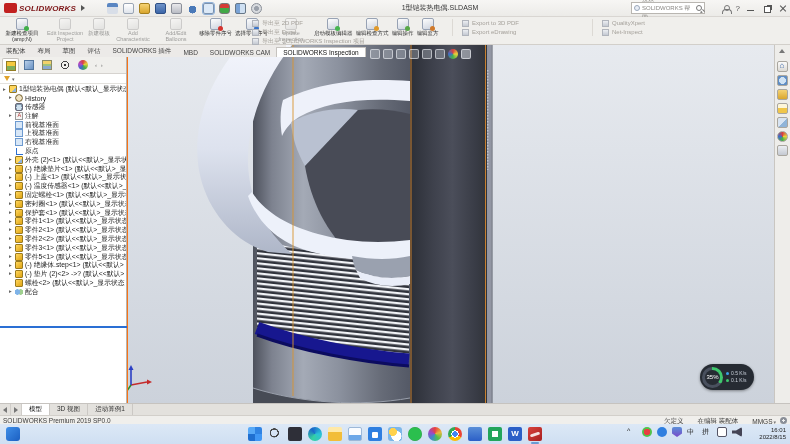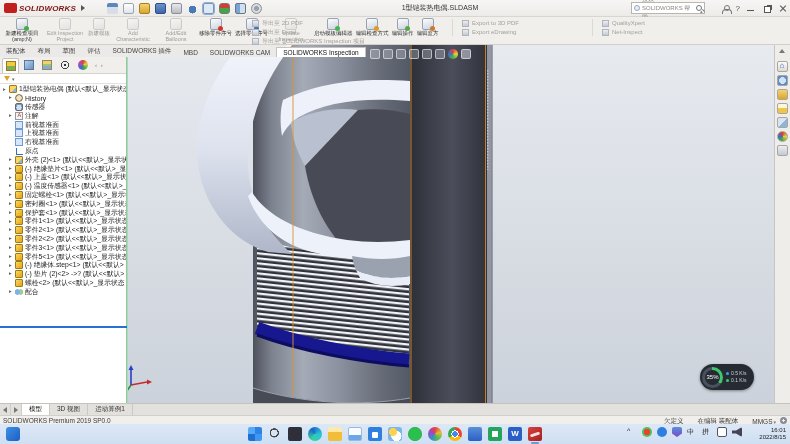--- a/index.html
+++ b/index.html
@@ -1,18 +1,18 @@
 <!DOCTYPE html>
 <html><head>
 <meta charset="utf-8">
 <style>
   html,body{margin:0;padding:0}
   *{box-sizing:border-box}
   #screen{position:relative;width:790px;height:444px;overflow:hidden;
-    font-family:"Liberation Sans","DejaVu Sans",sans-serif;background:#86efac;color:#222}
+    font-family:"Liberation Sans","DejaVu Sans",sans-serif;background:#f97316;color:#222}
   .abs{position:absolute}
 
   
   #titlebar{left:0;top:0;width:790px;height:17px;background:linear-gradient(#f7f6f4,#ecebe8);
     border-bottom:1px solid #d9d6d2;display:flex;align-items:center}
   .sw-mark{width:13px;height:10px;margin:0 2px 0 4px;background:
     linear-gradient(115deg,#c1201f 55%,transparent 55%),linear-gradient(295deg,#c1201f 55%,transparent 55%);
     border-radius:2px}
   .brand{font-size:8px;font-weight:bold;font-style:italic;color:#7d1416;letter-spacing:.2px}
   .flyout{width:0;height:0;border-left:4px solid #555;border-top:3px solid transparent;border-bottom:3px solid transparent;margin-left:5px}

